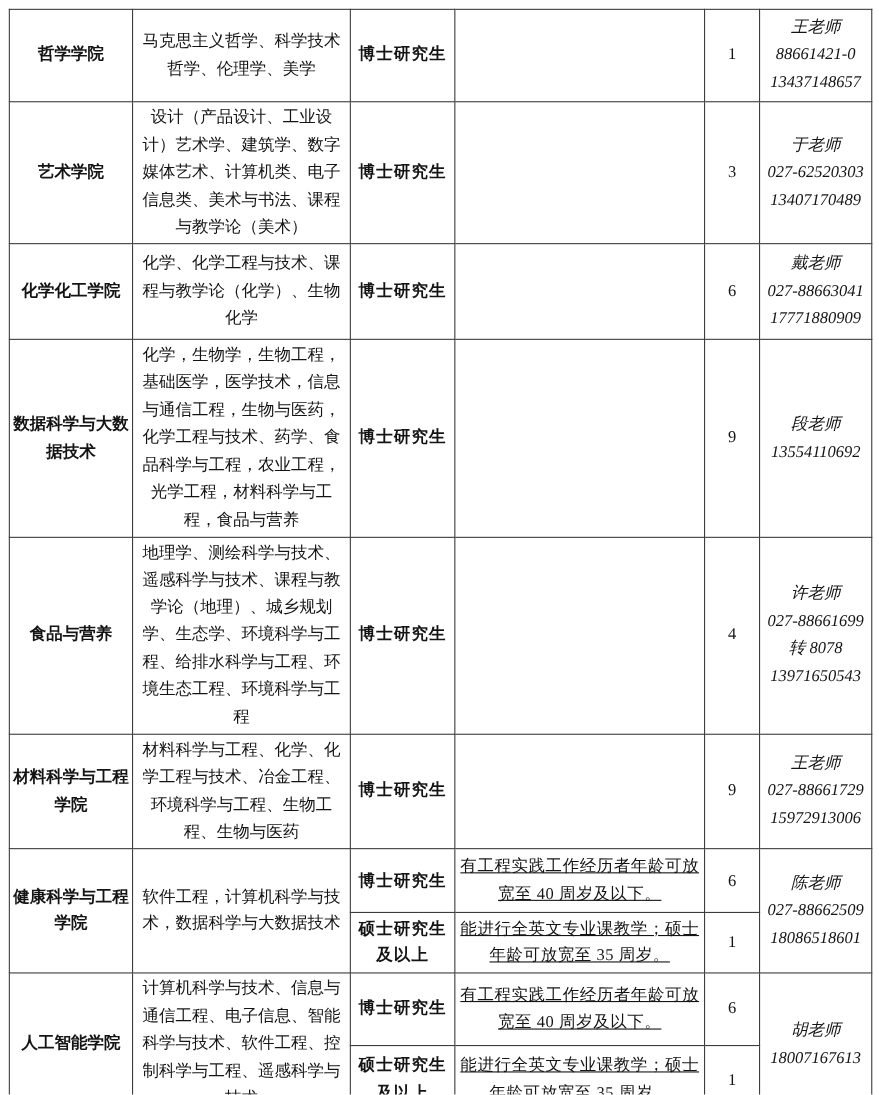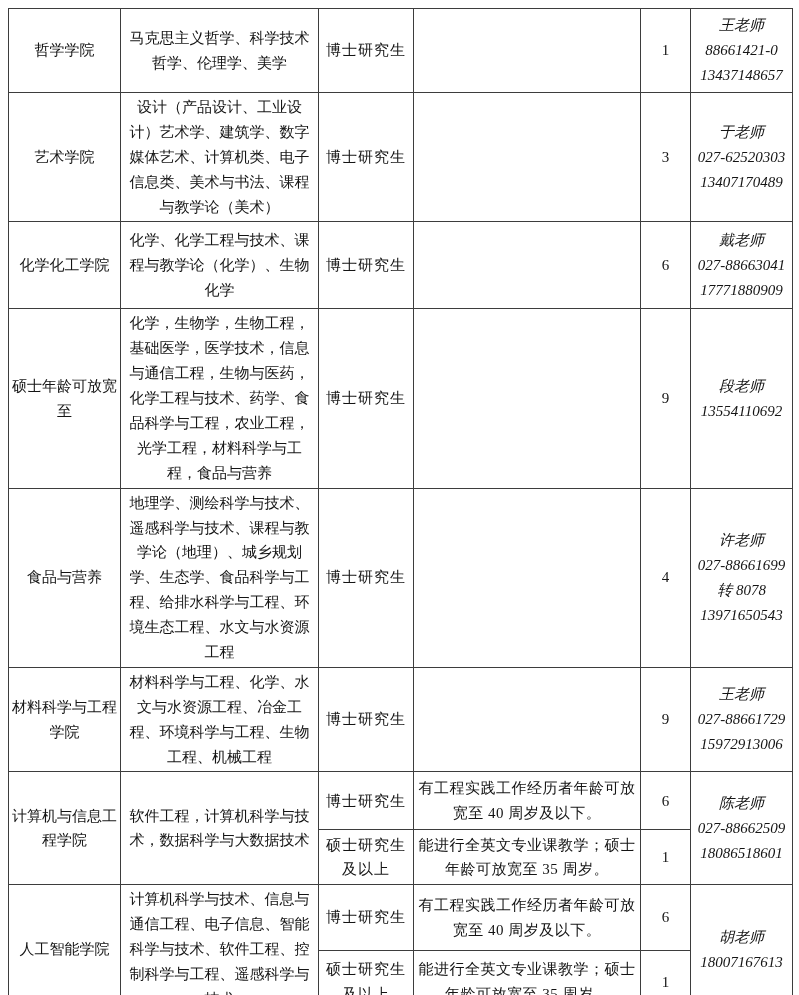--- a/index.html
+++ b/index.html
@@ -26,31 +26,34 @@
     font-size: 15px;
     line-height: 1.66;
     vertical-align: middle;
     text-align: center;
     padding: 2px 3px;
     word-break: break-all;
     overflow: hidden;
   }
   td.c-college {
     padding: 2px 6px;
+    font-weight: bold;
   }
   td.c-majors {
     padding: 2px 2px;
   }
   td.c-degree {
     letter-spacing: 1px;
+    font-weight: bold;
   }
   td.c-note {
     text-align: left;
     padding: 2px 5px;
     letter-spacing: 0.5px;
+    text-decoration: underline;
   }
   td.c-count {
     font-size: 15px;
   }
   td.c-contact {
     white-space: pre-line;
     line-height: 1.85;
     padding: 2px 2px;
     font-style: italic;
   }
@@ -97,54 +100,54 @@
         <td class="c-majors">化学、化学工程与技术、课程与教学论（化学）、生物化学</td>
         <td class="c-degree">博士研究生</td>
         <td class="c-note"></td>
         <td class="c-count">6</td>
         <td class="c-contact">戴老师
 027-88663041
 17771880909</td>
       </tr>
 
       <tr style="height:150px">
-        <td class="c-college">硕士年龄可放宽至</td>
+        <td class="c-college">数据科学与大数据技术</td>
         <td class="c-majors">化学，生物学，生物工程，基础医学，医学技术，信息与通信工程，生物与医药，化学工程与技术、药学、食品科学与工程，农业工程，光学工程，材料科学与工程，食品与营养</td>
         <td class="c-degree">博士研究生</td>
         <td class="c-note"></td>
         <td class="c-count">9</td>
         <td class="c-contact">段老师
 13554110692</td>
       </tr>
 
       <tr style="height:145px">
         <td class="c-college">食品与营养</td>
-        <td class="c-majors">地理学、测绘科学与技术、遥感科学与技术、课程与教学论（地理）、城乡规划学、生态学、食品科学与工程、给排水科学与工程、环境生态工程、水文与水资源工程</td>
+        <td class="c-majors">地理学、测绘科学与技术、遥感科学与技术、课程与教学论（地理）、城乡规划学、生态学、环境科学与工程、给排水科学与工程、环境生态工程、环境科学与工程</td>
         <td class="c-degree">博士研究生</td>
         <td class="c-note"></td>
         <td class="c-count">4</td>
         <td class="c-contact">许老师
 027-88661699
 转 8078
 13971650543</td>
       </tr>
 
       <tr style="height:102px">
         <td class="c-college">材料科学与工程学院</td>
-        <td class="c-majors">材料科学与工程、化学、水文与水资源工程、冶金工程、环境科学与工程、生物工程、机械工程</td>
+        <td class="c-majors">材料科学与工程、化学、化学工程与技术、冶金工程、环境科学与工程、生物工程、生物与医药</td>
         <td class="c-degree">博士研究生</td>
         <td class="c-note"></td>
         <td class="c-count">9</td>
         <td class="c-contact">王老师
 027-88661729
 15972913006</td>
       </tr>
 
       <tr style="height:58px">
-        <td class="c-college" rowspan="2">计算机与信息工程学院</td>
+        <td class="c-college" rowspan="2">健康科学与工程学院</td>
         <td class="c-majors" rowspan="2">软件工程，计算机科学与技术，数据科学与大数据技术</td>
         <td class="c-degree">博士研究生</td>
         <td class="c-note">有工程实践工作经历者年龄可放宽至 40 周岁及以下。</td>
         <td class="c-count">6</td>
         <td class="c-contact" rowspan="2">陈老师
 027-88662509
 18086518601</td>
       </tr>
       <tr style="height:55px">
         <td class="c-degree">硕士研究生及以上</td>

